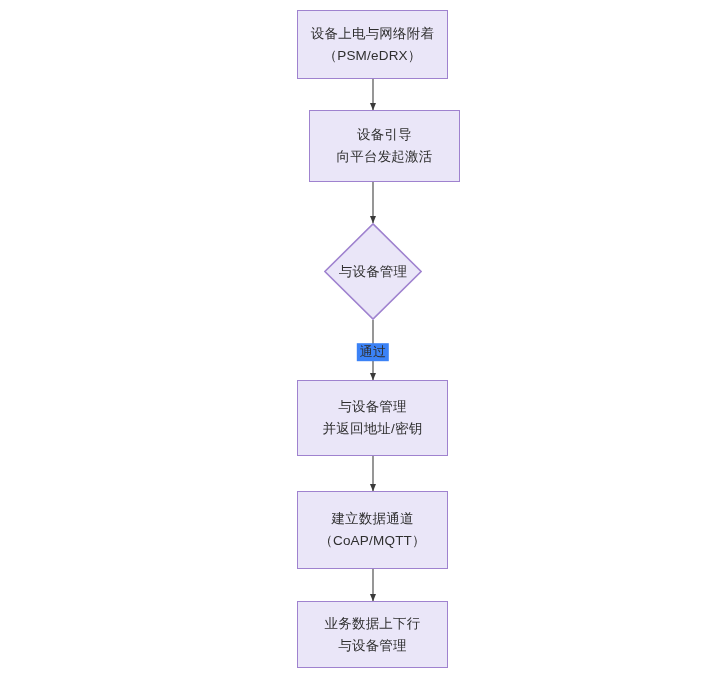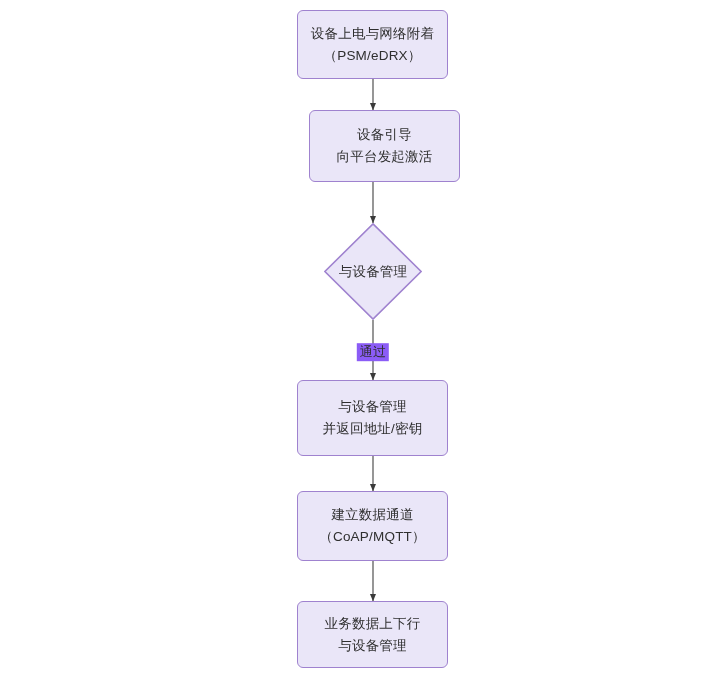--- a/index.html
+++ b/index.html
@@ -31,21 +31,21 @@
     position: absolute;
     box-sizing: border-box;
     display: flex;
     align-items: center;
     justify-content: center;
     text-align: center;
   }
   .node-process {
     background: #eae6f8;
     border: 1.4px solid #9f82cf;
-    border-radius: 6px;
+    border-radius: 0;
   }
   .node-label {
     font-size: 13.5px;
     line-height: 1.62;
     color: #2f2f2f;
     letter-spacing: 0.2px;
     white-space: pre-line;
     padding: 0 6px;
   }
   .node-decision {
@@ -58,21 +58,21 @@
     top: 0;
     width: 100%;
     height: 100%;
   }
   .node-decision .node-label {
     position: relative;
     z-index: 2;
   }
   .edge-label {
     position: absolute;
-    background: #8b5cf6;
+    background: #3b82f6;
     font-size: 13px;
     line-height: 1.2;
     color: #2f2f2f;
     padding: 1px 3px;
     white-space: nowrap;
     transform: translate(-50%, -50%);
     letter-spacing: 0.2px;
   }
 </style>
 </head>
@@ -110,21 +110,21 @@
       <polygon points="50,0.9 99.1,50 50,99.1 0.9,50" fill="#eae6f8" stroke="#9f82cf" stroke-width="1.6"></polygon>
     </svg>
     <span class="node-label">与设备管理</span>
   </div>
 
   <div class="node node-process" style="left: 297px; top: 380px; width: 151px; height: 76px;">
     <span class="node-label">与设备管理
 并返回地址/密钥</span>
   </div>
 
-  <div class="node node-process" style="left: 297px; top: 491px; width: 151px; height: 70px; justify-content: center;">
+  <div class="node node-process" style="left: 297px; top: 491px; width: 151px; height: 78px; justify-content: center;">
     <span class="node-label">建立数据通道
 （CoAP/MQTT）</span>
   </div>
 
   <div class="node node-process" style="left: 297px; top: 601px; width: 151px; height: 67px; font-family: Liberation Serif, serif;">
     <span class="node-label">业务数据上下行
 与设备管理</span>
   </div>
 
   <span class="edge-label" style="left: 373px; top: 352px;">通过</span>

